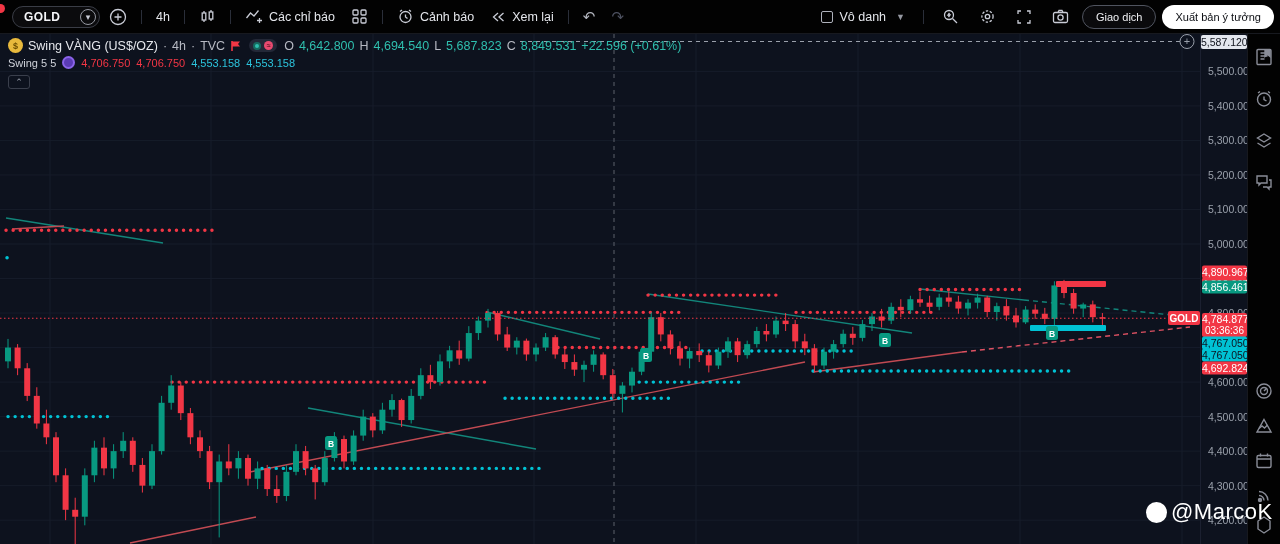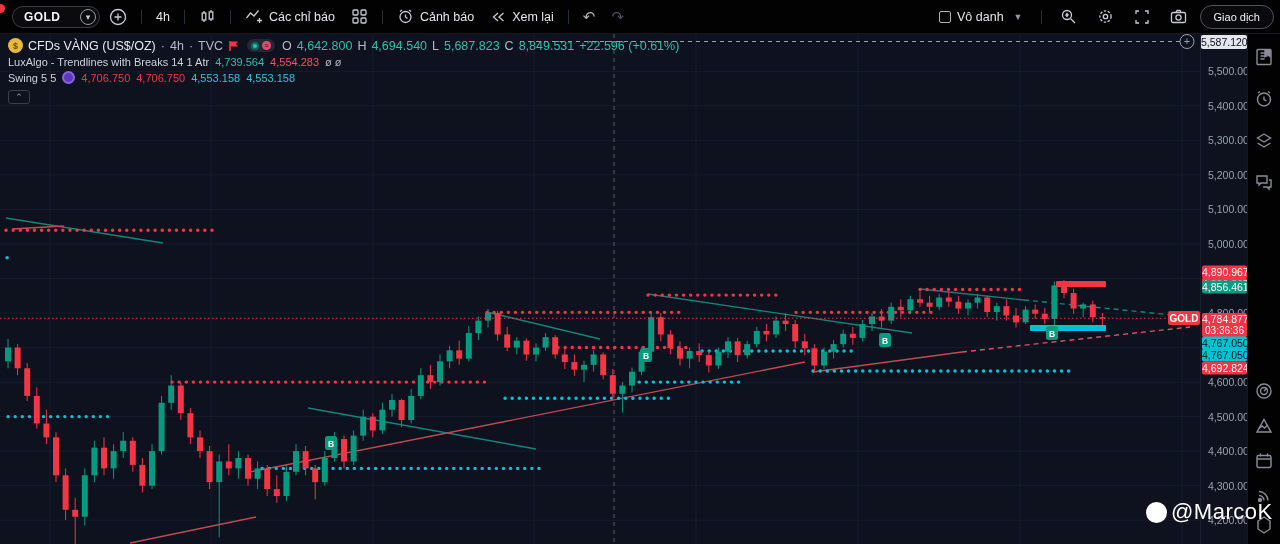--- a/index.html
+++ b/index.html
@@ -178,20 +178,23 @@
     </div>
     <div class="tb-btn">
       <svg width="17" height="15" viewBox="0 0 17 15" class="ico">
         <rect x="1.5" y="3.5" width="14" height="10" rx="1.5"></rect>
           <path d="M6 3.5L7 1.5h3l1 2"></path>
           <circle cx="8.5" cy="8.5" r="2.6"></circle>
         </svg>
     </div>
     <div class="pill trade">
         <span>Giao dịch</span>
+      </div>
+    <div class="pill publish">
+        <span>Xuất bản ý tưởng</span>
       </div>
   </div>
 </div>
 
 <div id="chart-wrap">
   <svg id="chart-svg" width="1200" height="510">
       <line x1="0" y1="37.400000000000006" x2="1200" y2="37.400000000000006" stroke="#161c2a"></line>
       <line x1="0" y1="71.91999999999999" x2="1200" y2="71.91999999999999" stroke="#161c2a"></line>
       <line x1="0" y1="106.44" x2="1200" y2="106.44" stroke="#161c2a"></line>
       <line x1="0" y1="140.95999999999998" x2="1200" y2="140.95999999999998" stroke="#161c2a"></line>
@@ -484,21 +487,21 @@
       <circle cx="1187" cy="7.5" r="7" fill="#0d121e" stroke="#9aa0ab"></circle>
       <text x="1187" y="11" fill="#9aa0ab" font-size="11" text-anchor="middle">+</text>
       <rect x="1168" y="277" width="32" height="14" rx="2" fill="#f23645"></rect>
       <text x="1184" y="287.5" fill="#fff" font-size="10" font-weight="bold" text-anchor="middle" font-family="Liberation Sans, sans-serif">GOLD</text>
     </svg>
 </div>
 
 <div id="legend">
   <div class="lg-row1">
     <span class="coin">$</span>
-    <span>CFDs VÀNG (US$/OZ)</span>
+    <span>Swing VÀNG (US$/OZ)</span>
     <span class="dim">·</span>
     <span class="dim">4h</span>
     <span class="dim">·</span>
     <span class="dim">TVC</span>
     <svg class="flag" viewBox="0 0 12 12">
       <path d="M2 1v10" stroke="#f23645" stroke-width="1.6"></path>
         <path d="M2 1.5h8l-2 2.5 2 2.5H2z" fill="#f23645"></path>
       </svg>
     <span class="tgl-pill">
       <span class="tgl-dot"></span>
@@ -506,26 +509,20 @@
     </span>
     <span class="dim">O</span>
       <span class="up">4,642.800</span>
     <span class="dim">H</span>
       <span class="up">4,694.540</span>
     <span class="dim">L</span>
       <span class="up">5,687.823</span>
     <span class="dim">C</span>
       <span class="up">8,849.531</span>
     <span class="up">+22.596 (+0.61%)</span>
-  </div>
-  <div class="lg-row">
-    <span>LuxAlgo - Trendlines with Breaks 14 1 Atr</span>
-    <span class="up">4,739.564</span>
-    <span class="dn">4,554.283</span>
-    <span class="ghost">ø ø</span>
   </div>
   <div class="lg-row">
     <span>Swing 5 5</span>
     <span class="lux-ico"></span>
     <span class="rd">4,706.750</span>
     <span class="rd">4,706.750</span>
     <span class="cy">4,553.158</span>
     <span class="cy">4,553.158</span>
   </div>
   <div class="collapse-btn">⌃</div>

